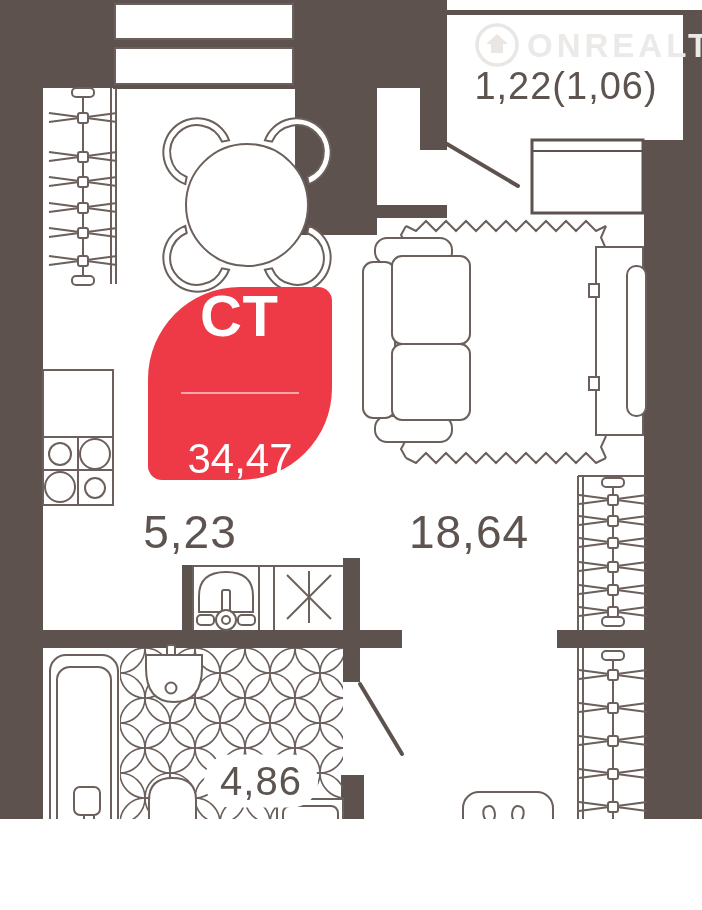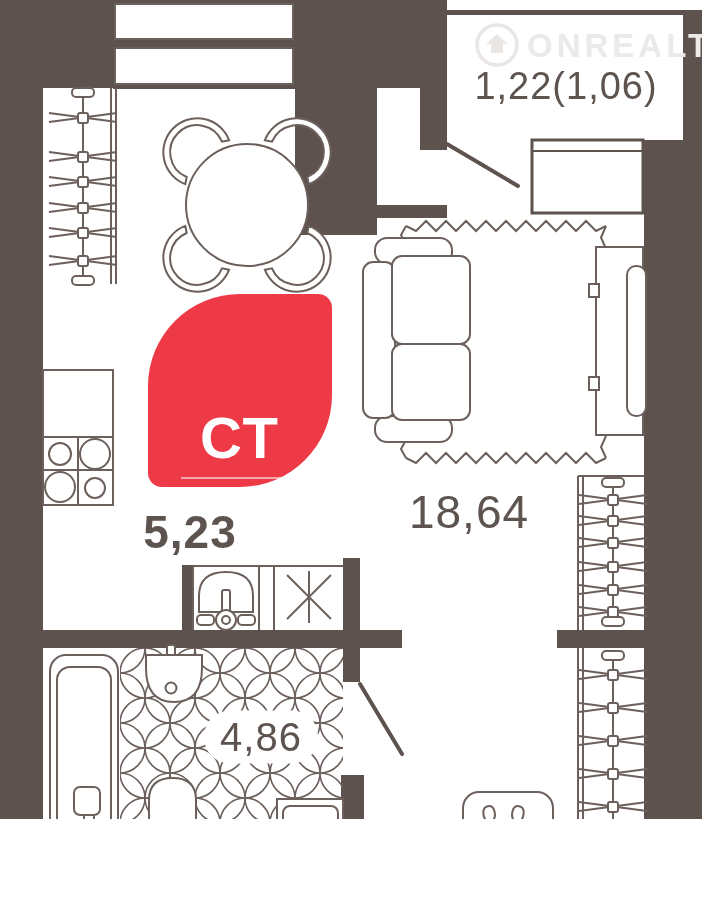--- a/index.html
+++ b/index.html
@@ -14,26 +14,26 @@
         font-family:"Liberation Sans", sans-serif;}
   .w{position:absolute;background:var(--wall);}
   #art{position:absolute;left:0;top:0;}
   .ln{stroke:var(--line);stroke-width:2;fill:none;}
   .wf{stroke:var(--line);stroke-width:2;fill:#fff;}
   .dl{stroke:var(--wall);stroke-width:4;fill:none;stroke-linecap:round;}
   .lbl{position:absolute;transform:translate(-50%,-50%);color:var(--txt);
        letter-spacing:1px;white-space:nowrap;}
   .lbl-balcony{font-size:38px;}
   .lbl-living{font-size:46px;}
-  .lbl-kitchen{font-size:46px;font-weight:bold;}
-  .lbl-bath{font-size:40px;background:#fff;border-radius:26px;padding:4px 16px;}
+  .lbl-kitchen{font-size:46px;}
+  .lbl-bath{font-size:40px;background:#fff;border-radius:26px;padding:4px 16px;margin-top:44px;}
   .lbl-hall{font-size:40px;}
-  #badge{position:absolute;left:148px;top:294px;width:184px;height:193px;
+  #badge{position:absolute;left:148px;top:287px;width:184px;height:193px;
          background:var(--red);border-radius:92px 14px 92px 14px;
-         display:flex;flex-direction:column;align-items:center;justify-content:flex-end;
+         display:flex;flex-direction:column;align-items:center;justify-content:space-between;
          color:#fff;}
   #badge .t{font-size:58px;font-weight:600;letter-spacing:2px;line-height:1;}
   #badge .d{width:118px;height:2px;background:rgba(255,255,255,.55);margin:10px 0 8px;}
   #badge .a{font-size:42px;font-weight:400;line-height:1;}
   .wm-text{font-weight:700;font-size:33px;letter-spacing:4px;fill:var(--wm);}
 </style>
 </head>
 <body>
 
 <div id="plan">
@@ -232,22 +232,23 @@
     <g>
       <rect class="wf" x="463" y="792" width="90" height="57" rx="16"></rect>
       <path class="wf" transform="translate(490,820) rotate(-8)" d="M0,-14 C7,-14 7,-3 3,1 C7,5 5,13 0,13 C-5,13 -7,5 -3,1 C-7,-3 -7,-14 0,-14 Z"></path>
       <path class="wf" transform="translate(517,820) rotate(8)" d="M0,-14 C7,-14 7,-3 3,1 C7,5 5,13 0,13 C-5,13 -7,5 -3,1 C-7,-3 -7,-14 0,-14 Z"></path>
     </g>
 
     <line class="dl" x1="515" y1="908" x2="550" y2="901"></line>
   </svg>
 
   <div class="lbl lbl-balcony" style="left:566px;top:86px">1,22(1,06)</div>
-  <div class="lbl lbl-living" style="left:469px;top:512px">18,64</div>
+  <div class="lbl lbl-living" style="left:469px;top:532px">18,64</div>
   <div class="lbl lbl-kitchen" style="left:190px;top:532px">5,23</div>
   <div class="lbl lbl-bath" style="left:261px;top:737px">4,86</div>
 
   <div id="badge">
     <div class="t">СТ</div>
     <div class="d"></div>
+    <div class="a">34,47</div>
   </div>
 
 </div>
 
 </body></html>

